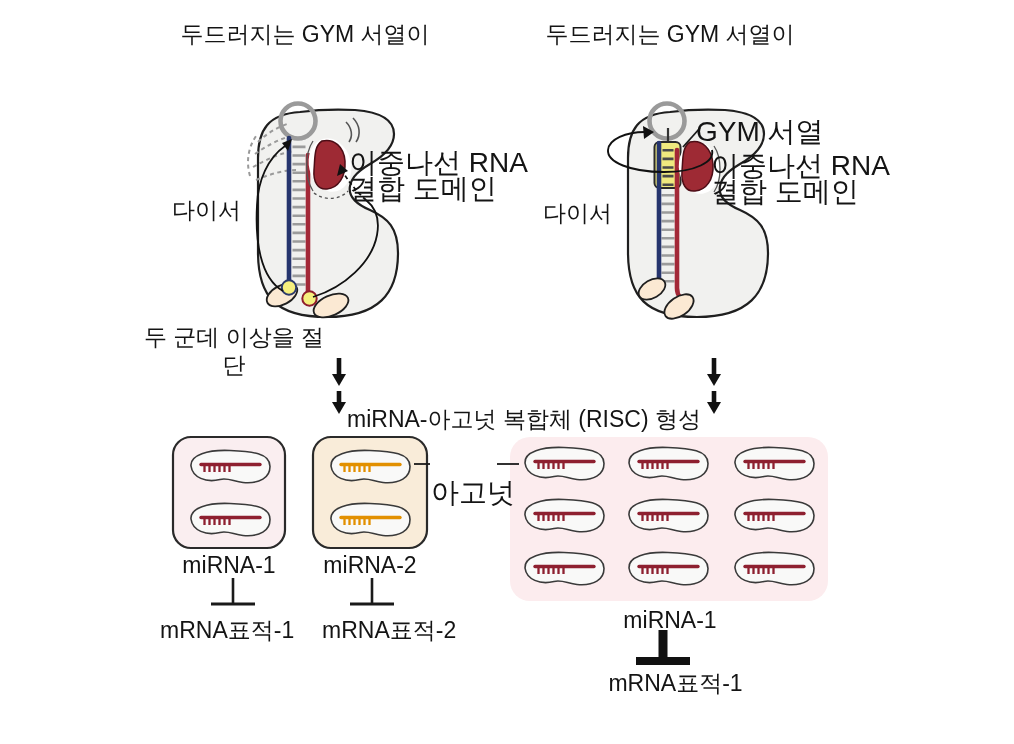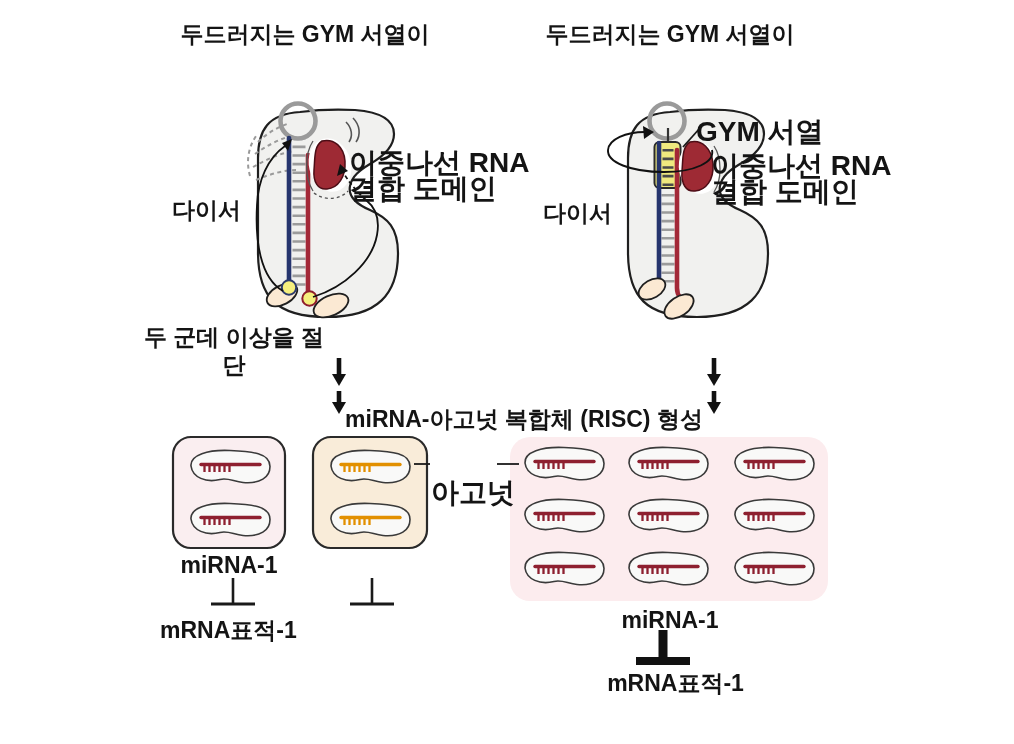--- a/index.html
+++ b/index.html
@@ -1,17 +1,17 @@
 <!DOCTYPE html>
 <html><head>
 <meta charset="utf-8">
 <style>
   html,body{margin:0;padding:0;background:#ffffff;}
   #canvas{position:relative;width:1014px;height:744px;background:#ffffff;overflow:hidden;
-          font-family:"Liberation Sans","DejaVu Sans",sans-serif;color:#141414;font-weight:bold;}
+          font-family:"Liberation Sans","DejaVu Sans",sans-serif;color:#141414;}
   #gfx{position:absolute;left:0;top:0;z-index:1;}
   .txt{position:absolute;z-index:3;white-space:nowrap;line-height:1.22;}
   .ctr{text-align:center;white-space:normal;}
   .t23{font-size:23px;}
   .t22{font-size:28px;}
 </style>
 </head>
 <body>
 
 <div id="canvas">
@@ -174,21 +174,23 @@
 
   <div class="txt ctr t23" style="left:134px;top:323px;width:200px;">두 군데 이상을 절단</div>
 
 
   <div class="txt ctr t23" style="left:322px;top:405px;width:404px;">miRNA-아고넛 복합체 (RISC) 형성</div>
 
   <div class="txt t22" style="left:431px;top:476px;">아고넛</div>
 
   <div class="txt ctr t23" style="left:173px;top:551px;width:112px;">miRNA-1</div>
 
+  <div class="txt ctr t23" style="left:313px;top:551px;width:114px;">miRNA-2</div>
 
   <div class="txt t23" style="left:160px;top:616px;">mRNA표적-1</div>
 
+  <div class="txt t23" style="left:322px;top:616px;">mRNA표적-2</div>
 
   <div class="txt ctr t23" style="left:560px;top:606px;width:220px;">miRNA-1</div>
 
   <div class="txt ctr t23" style="left:558px;top:669px;width:235px;">mRNA표적-1</div>
 
 </div>
 
 </body></html>

